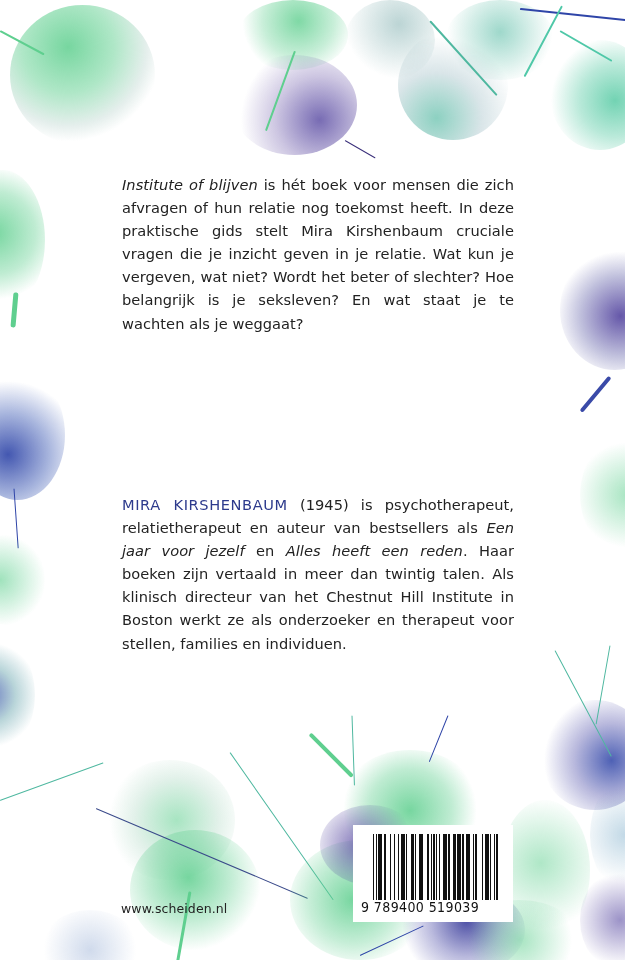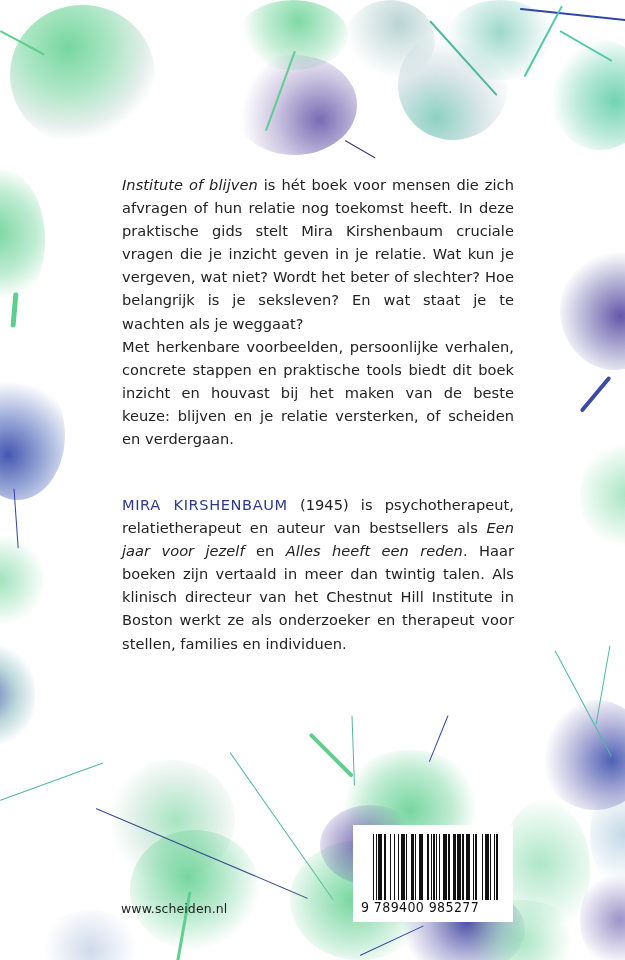--- a/index.html
+++ b/index.html
@@ -97,21 +97,20 @@
   <div class="blob" style="left:320px;top:805px;width:100px;height:80px;background:radial-gradient(circle at 40% 50%, rgba(74,58,154,0.7) 0%, rgba(255,255,255,0) 72%);"></div>
   <div class="blob" style="left:395px;top:885px;width:130px;height:90px;background:radial-gradient(circle at 55% 40%, rgba(47,50,150,0.85) 0%, rgba(80,80,170,0.4) 40%, rgba(255,255,255,0) 72%);"></div>
   <div class="blob" style="left:500px;top:800px;width:90px;height:140px;background:radial-gradient(circle at 45% 45%, rgba(95,207,143,0.5) 0%, rgba(255,255,255,0) 72%);"></div>
   <div class="blob" style="left:460px;top:900px;width:120px;height:80px;background:radial-gradient(circle at 50% 50%, rgba(95,207,143,0.55) 0%, rgba(255,255,255,0) 72%);"></div>
   <div class="stem" style="left:360px;top:955px;width:70px;height:1px;background:#2f45a8;transform:rotate(-25deg);"></div>
   <div class="blob" style="left:40px;top:910px;width:100px;height:80px;background:radial-gradient(circle at 50% 50%, rgba(120,150,200,0.35) 0%, rgba(255,255,255,0) 72%);"></div>
 </div>
 
 <div class="text-block blurb">
   <p><em>Institute of blijven</em><span> is hét boek voor mensen die zich afvragen of hun relatie nog toekomst heeft. In deze praktische gids stelt Mira Kirshenbaum cruciale vragen die je inzicht geven in je relatie. Wat kun je vergeven, wat niet? Wordt het beter of slechter? Hoe belangrijk is je seksleven? En wat staat je te wachten als je weggaat?</span></p>
-  <p>Met herkenbare voorbeelden, persoonlijke verhalen, concrete stappen en praktische tools biedt dit boek inzicht en houvast bij het maken van de beste keuze: blijven en je relatie versterken, of scheiden en verdergaan.</p>
 </div>
 
 <div class="text-block bio">
   <p><span class="author-name">MIRA KIRSHENBAUM</span><span> (1945) is psychotherapeut, relatietherapeut en auteur van bestsellers als </span><em>Een jaar voor jezelf</em><span> en </span><em>Alles heeft een reden</em><span>. Haar boeken zijn vertaald in meer dan twintig talen. Als klinisch directeur van het Chestnut Hill Institute in Boston werkt ze als onderzoeker en therapeut voor stellen, families en individuen.</span></p>
 </div>
 
 <div class="website">www.scheiden.nl</div>
 
 <div class="barcode-box">
   <div class="bars" id="bars">
@@ -204,14 +203,14 @@
       <span style="width: 1.31579px; background: rgb(17, 17, 17);"></span>
       <span style="width: 1.31579px; background: rgb(17, 17, 17);"></span>
       <span style="width: 1.31579px; background: transparent;"></span>
       <span style="width: 1.31579px; background: rgb(17, 17, 17);"></span>
       <span style="width: 1.31579px; background: transparent;"></span>
       <span style="width: 1.31579px; background: transparent;"></span>
       <span style="width: 1.31579px; background: rgb(17, 17, 17);"></span>
       <span style="width: 1.31579px; background: transparent;"></span>
       <span style="width: 1.31579px; background: rgb(17, 17, 17);"></span>
     </div>
-  <div class="barcode-digits">9 789400 985277</div>
+  <div class="barcode-digits">9 789400 519039</div>
 </div>
 
 </body></html>

